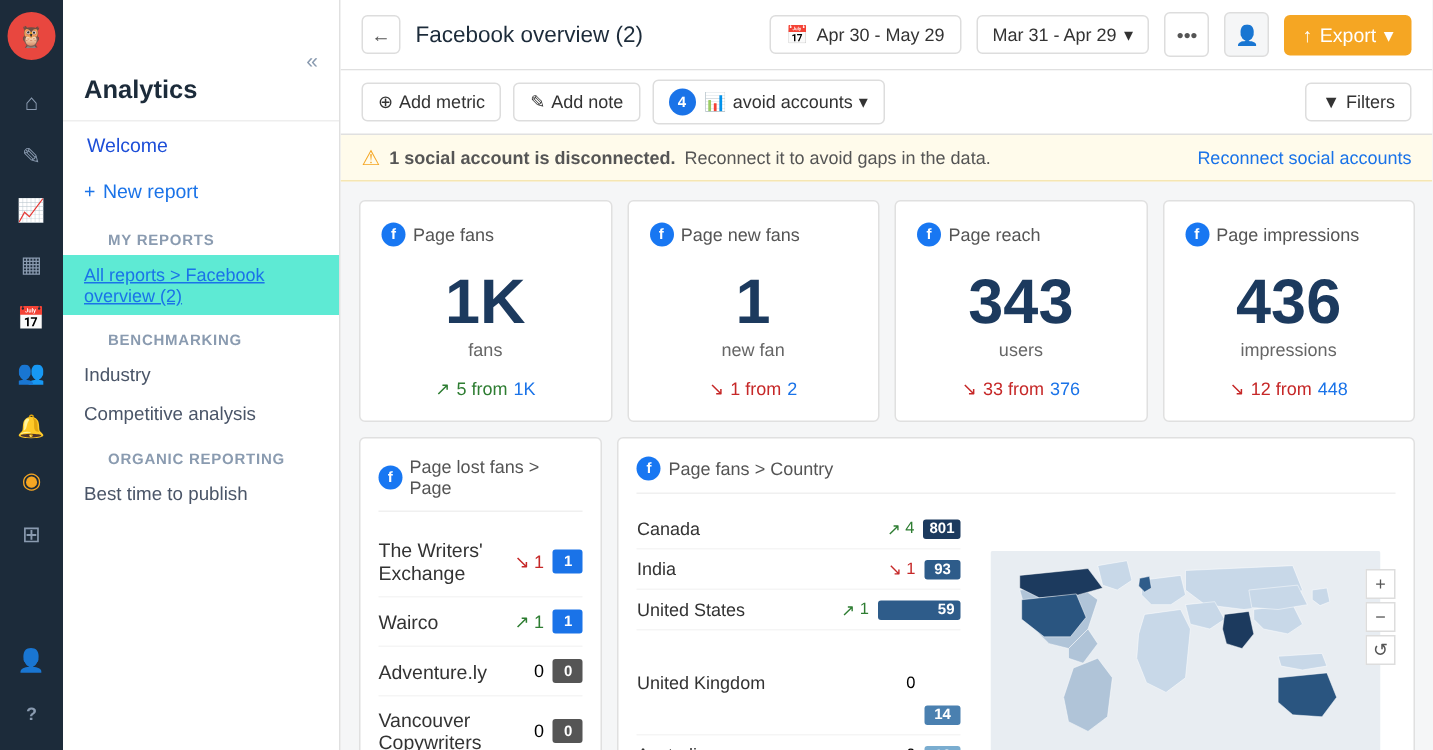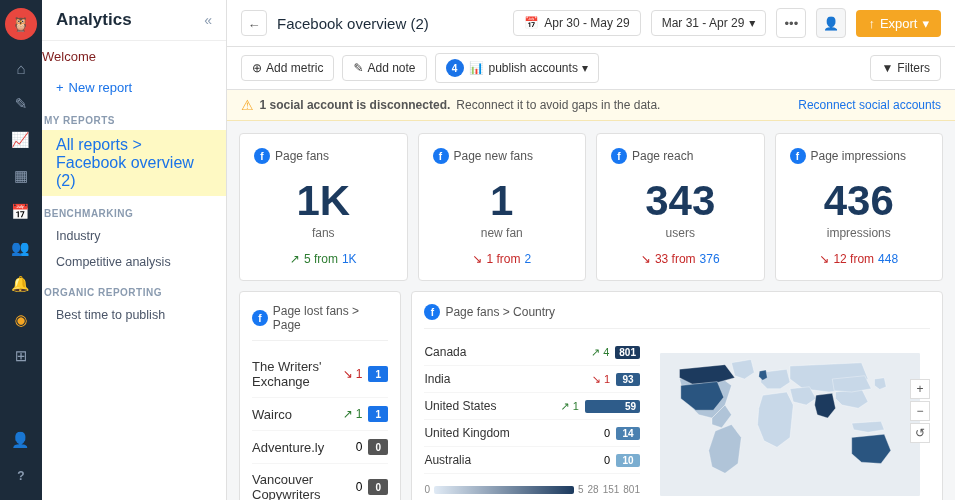--- a/index.html
+++ b/index.html
@@ -47,60 +47,62 @@
       align-items: center;
       justify-content: space-between;
       padding: 10px 14px;
       border-bottom: 1px solid #eee;
       background: #fff;
     }
     .sidebar-title {
       font-size: 17px;
       font-weight: 700;
       color: #1c2b3a;
+      margin-top: 40px;
     }
     .sidebar-collapse {
       color: #8a9bb0;
       cursor: pointer;
       font-size: 14px;
     }
     .sidebar-nav-item {
-      padding: 8px 0;
-      color: #7f1d1d;
+      padding: 8px 16px;
+      color: #1d4ed8;
       cursor: pointer;
       font-size: 13px;
     }
     .new-report {
       display: flex;
       align-items: center;
       gap: 5px;
       padding: 8px 14px;
       color: #1a73e8;
       font-size: 13px;
       font-weight: 500;
       cursor: pointer;
     }
     .sidebar-section-label {
-      padding: 12px 2px 4px;
+      padding: 12px 30px 4px;
       font-size: 10px;
       font-weight: 700;
       color: #8a9bb0;
       text-transform: uppercase;
       letter-spacing: 0.5px;
     }
     .sidebar-link {
       padding: 6px 14px;
       color: #4a5568;
       cursor: pointer;
       font-size: 12.5px;
     }
     .sidebar-link.active-report {
-      background: #fef9c3;
+      background: #5eead4;
       color: #1a73e8;
-      font-size: 16px;
+      font-size: 12px;
+      text-decoration: underline;
     }
 
     
     .main-content {
       flex: 1;
       display: flex;
       flex-direction: column;
       overflow: hidden;
     }
 
@@ -499,21 +501,21 @@
     </div>
     <div class="action-btn">
       <span>✎</span>
       <span>Add note</span>
     </div>
     <div class="social-accounts-btn">
       <div class="social-count-badge">
         <span>4</span>
       </div>
       <span style="margin-left:2px;">📊</span>
-      <span>publish accounts</span>
+      <span>avoid accounts</span>
       <span>▾</span>
     </div>
     <div class="filter-btn">
       <span>▼</span>
       <span>Filters</span>
     </div>
   </div>
 
   <div class="warning-banner">
     <div class="warning-left">
@@ -664,21 +666,21 @@
                 <span class="change-up">1</span>
               </div>
               <div class="country-value val-medium" style="margin-left:6px;padding-left:40px;">59</div>
             </div>
 
             <div class="country-row">
               <span class="country-name">United Kingdom</span>
               <div class="country-change">
                 <span>0</span>
               </div>
-              <div class="country-value val-light" style="margin-left:6px;">14</div>
+              <div class="country-value val-light" style="margin-left:6px;margin-top:44px;">14</div>
             </div>
 
             <div class="country-row">
               <span class="country-name">Australia</span>
               <div class="country-change">
                 <span>0</span>
               </div>
               <div class="country-value val-lighter" style="margin-left:6px;">10</div>
             </div>
 

